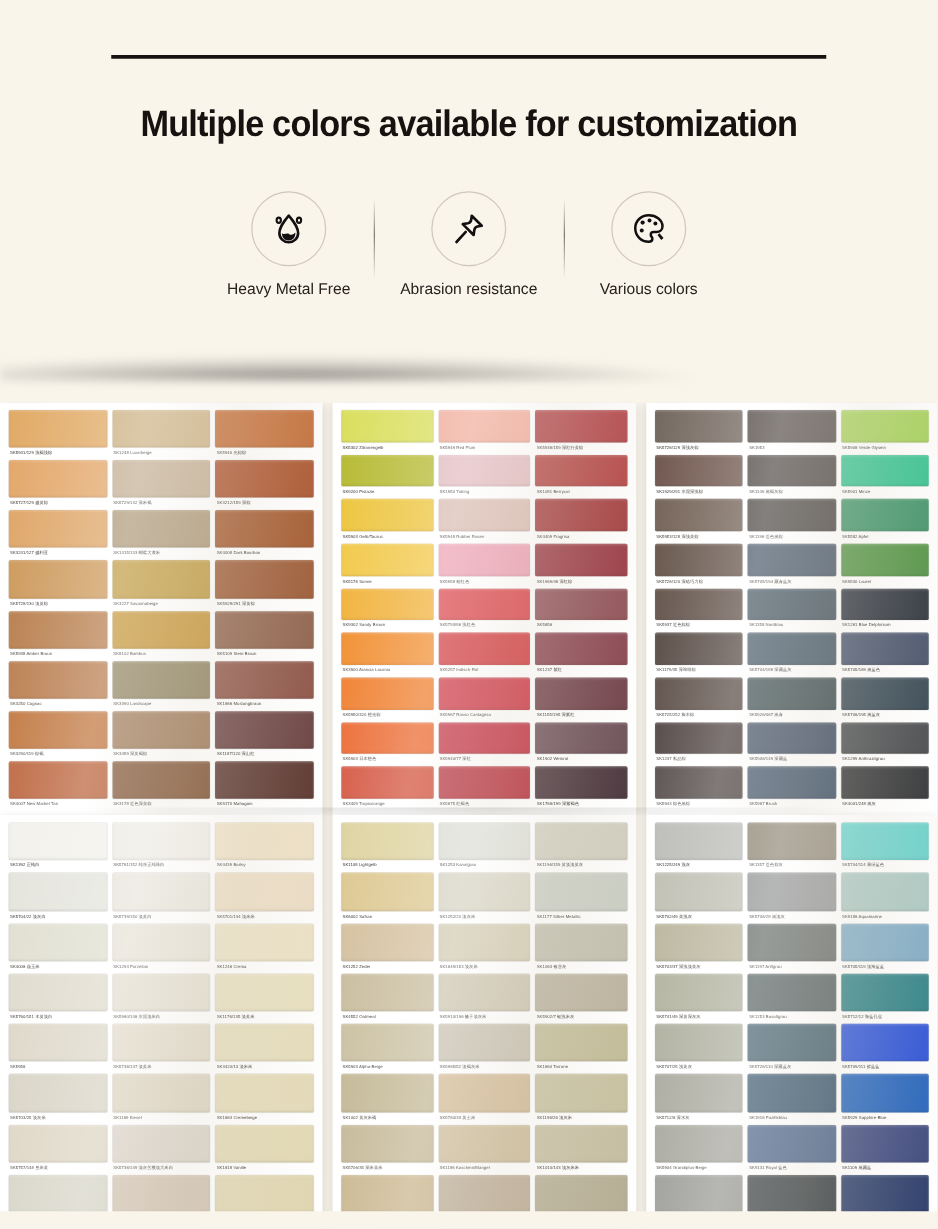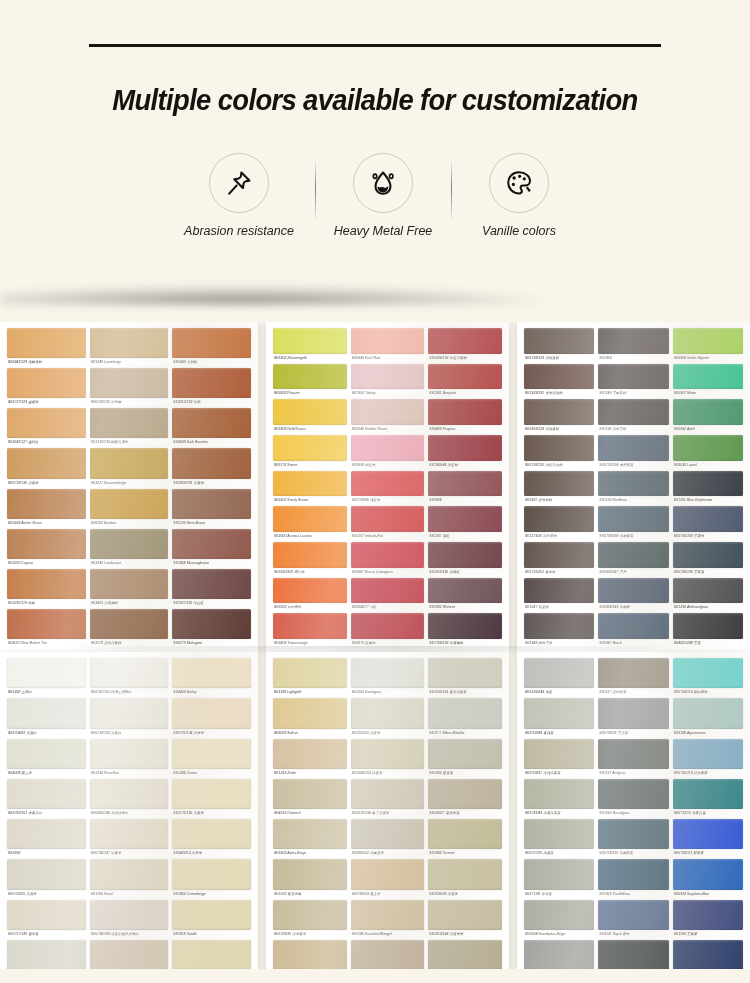--- a/index.html
+++ b/index.html
@@ -11,21 +11,20 @@
     overflow: hidden;
     background: #faf5eb;
     font-family: "Liberation Sans", sans-serif;
   }
 
   #page {
     position: relative;
     width: 750px;
     height: 983px;
     background: #faf5eb;
-    font-style: italic;
   }
 
   
   .header {
     position: relative;
     width: 750px;
     height: 322px;
     background: #faf5eb;
     padding-top: 0;
   }
@@ -204,61 +203,61 @@
 
   <div class="header">
 
     <div class="rule-wrap">
       <div class="top-rule"></div>
     </div>
 
     <h1 class="headline">Multiple colors available for customization</h1>
 
     <div class="features">
-
-      <div class="feature wide">
-        <div class="icon-circle">
-          <span>
-            <svg width="32" height="32" viewBox="0 0 32 32">
-              <path d="M18.4 5.6 L26.4 13.6 L23.0 14.2 C21.6 14.5 20.8 15.3 20.5 16.8 L19.9 21.0 L11.2 12.3 L15.3 11.6 C16.8 11.3 17.6 10.5 17.9 9.1 Z" fill="none" stroke="#121010" stroke-width="2.1" stroke-linejoin="round"></path>
-              <line x1="13.6" y1="18.5" x2="6.2" y2="26.6" stroke="#121010" stroke-width="2.1" stroke-linecap="round"></line>
-            </svg>
-          </span>
-        </div>
-        <div class="feature-label">Abrasion resistance</div>
-      </div>
 
       <div class="feature">
         <div class="icon-circle">
           <span>
             <svg width="32" height="32" viewBox="0 0 32 32">
               <path d="M16 5.5 C16 5.5 8.5 14 8.5 19.3 C8.5 23.6 11.9 26.8 16 26.8 C20.1 26.8 23.5 23.6 23.5 19.3 C23.5 14 16 5.5 16 5.5 Z" fill="none" stroke="#121010" stroke-width="2.1" stroke-linejoin="round"></path>
               <path d="M10.6 19.6 C12.6 21.4 14.4 19.0 16.4 20.3 C18.3 21.5 20.1 20.3 21.3 19.0 C21.5 23.2 19.0 25.4 16 25.4 C12.8 25.4 10.4 23.2 10.6 19.6 Z" fill="#121010"></path>
               <ellipse cx="8.0" cy="9.2" rx="1.7" ry="2.1" fill="none" stroke="#121010" stroke-width="1.7"></ellipse>
               <ellipse cx="24.2" cy="9.2" rx="1.7" ry="2.1" fill="none" stroke="#121010" stroke-width="1.7"></ellipse>
             </svg>
           </span>
         </div>
         <div class="feature-label">Heavy  Metal  Free</div>
       </div>
 
+      <div class="feature wide">
+        <div class="icon-circle">
+          <span>
+            <svg width="32" height="32" viewBox="0 0 32 32">
+              <path d="M18.4 5.6 L26.4 13.6 L23.0 14.2 C21.6 14.5 20.8 15.3 20.5 16.8 L19.9 21.0 L11.2 12.3 L15.3 11.6 C16.8 11.3 17.6 10.5 17.9 9.1 Z" fill="none" stroke="#121010" stroke-width="2.1" stroke-linejoin="round"></path>
+              <line x1="13.6" y1="18.5" x2="6.2" y2="26.6" stroke="#121010" stroke-width="2.1" stroke-linecap="round"></line>
+            </svg>
+          </span>
+        </div>
+        <div class="feature-label">Abrasion resistance</div>
+      </div>
+
       <div class="feature">
         <div class="icon-circle">
           <span>
             <svg width="32" height="32" viewBox="0 0 32 32">
               <path d="M16 5.2 C9.9 5.2 5.2 9.7 5.2 15.6 C5.2 21.6 9.9 26.4 16 26.4 C17.9 26.4 18.9 25.3 18.9 24.0 C18.9 23.3 18.6 22.8 18.2 22.3 C17.8 21.8 17.6 21.3 17.6 20.7 C17.6 19.5 18.6 18.6 19.9 18.6 L22.1 18.6 C25.0 18.6 27.0 16.7 27.0 14.0 C27.0 9.1 22.1 5.2 16 5.2 Z" fill="none" stroke="#121010" stroke-width="2.0" stroke-linejoin="round"></path>
               <circle cx="11.1" cy="11.0" r="1.7" fill="#121010"></circle>
               <circle cx="16.6" cy="9.3" r="1.6" fill="#121010"></circle>
               <circle cx="21.3" cy="11.8" r="1.6" fill="#121010"></circle>
               <circle cx="10.4" cy="17.4" r="1.6" fill="#121010"></circle>
               <path d="M24.6 19.6 L27.8 23.4 L26.0 24.9 L23.0 21.0 Z" fill="#121010"></path>
             </svg>
           </span>
         </div>
-        <div class="feature-label">Vanille colors</div>
+        <div class="feature-label">Various colors</div>
       </div>
 
 
 
     </div>
 
     <div class="header-shadow"></div>
   </div>
 
   <div class="board">

